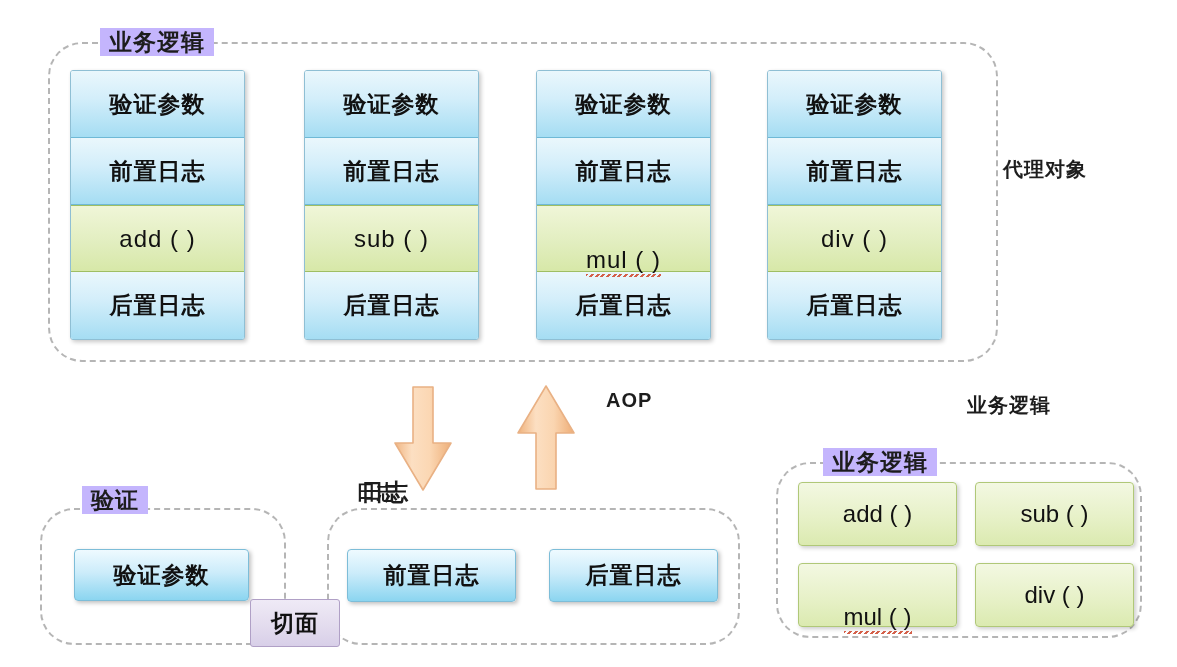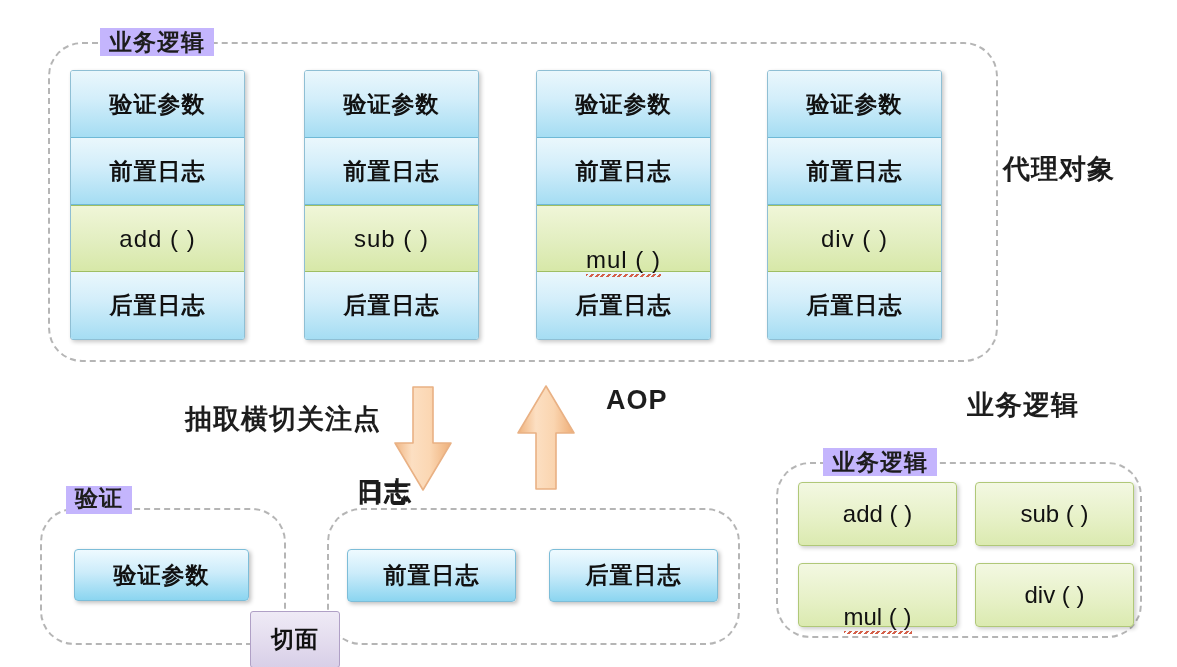--- a/index.html
+++ b/index.html
@@ -32,21 +32,21 @@
     font-weight: bold;
     color: #1d1d1d;
     background: #c4b5fd;
     padding: 0 9px;
     white-space: nowrap;
     letter-spacing: 1px;
     line-height: 28px;
   }
   .plain-label {
     position: absolute;
-    font-size: 27px;
+    font-size: 20px;
     font-weight: bold;
     color: #1d1d1d;
     white-space: nowrap;
     letter-spacing: 1px;
     line-height: 28px;
   }
 
   
   .column {
     position: absolute;
@@ -214,21 +214,20 @@
       <span class="cjk">前置日志</span>
     </div>
     <div class="cell green">
       <span>div ( )</span>
     </div>
     <div class="cell blue">
       <span class="cjk">后置日志</span>
     </div>
   </div>
 
-  <div class="plain-label" style="left:185px; top:405px;">抽取横切关注点</div>
 
   <div class="plain-label" style="left:356px; top:478px;">日志</div>
 
   <div class="plain-label" style="left:606px; top:386px;">AOP</div>
 
   <svg class="arrow" style="left:392px; top:385px;" width="62" height="110" viewBox="0 0 62 110">
     <defs>
       <linearGradient id="gDown" x1="0" y1="0" x2="1" y2="0">
         <stop offset="0%" stop-color="#f0b684"></stop>
         <stop offset="30%" stop-color="#fcdfc2"></stop>
@@ -246,39 +245,39 @@
         <stop offset="32%" stop-color="#fcdfc2"></stop>
         <stop offset="64%" stop-color="#fad5b0"></stop>
         <stop offset="100%" stop-color="#eead76"></stop>
       </linearGradient>
     </defs>
     <path d="M31,3 L59,50 L41,50 L41,106 L21,106 L21,50 L3,50 Z" fill="url(#gUp)" stroke="#e9b184" stroke-width="1.6" stroke-linejoin="round"></path>
   </svg>
 
   <div class="group-box" style="left:40px; top:508px; width:246px; height:137px;"></div>
 
-  <div class="group-label" style="left:66px; top:486px;font-family:Liberation Mono, monospace;">验证</div>
+  <div class="group-label" style="left:82px; top:486px;">验证</div>
 
   <div class="chip-blue" style="left:74px; top:549px; width:175px; height:52px;">
     <span>验证参数</span>
   </div>
 
   <div class="group-box" style="left:327px; top:508px; width:413px; height:137px;"></div>
 
   <div class="group-label" style="left:352px; top:478px; background:transparent;">日志</div>
 
   <div class="chip-blue" style="left:347px; top:549px; width:169px; height:53px;">
     <span>前置日志</span>
   </div>
 
   <div class="chip-blue" style="left:549px; top:549px; width:169px; height:53px;">
     <span>后置日志</span>
   </div>
 
-  <div class="chip-purple" style="left:250px; top:599px; width:90px; height:57px;margin-top:12px;">
+  <div class="chip-purple" style="left:250px; top:599px; width:90px; height:48px;">
     <span>切面</span>
   </div>
 
   <div class="plain-label" style="left:967px; top:391px;">业务逻辑</div>
 
   <div class="group-box" style="left:776px; top:462px; width:366px; height:176px;"></div>
 
   <div class="group-label" style="left:823px; top:448px;">业务逻辑</div>
 
   <div class="chip-green" style="left:798px; top:482px; width:159px; height:64px;">

